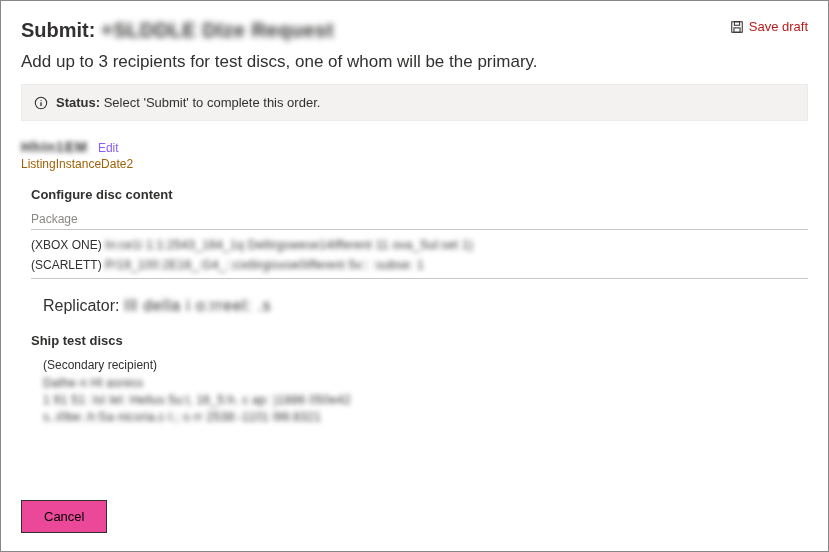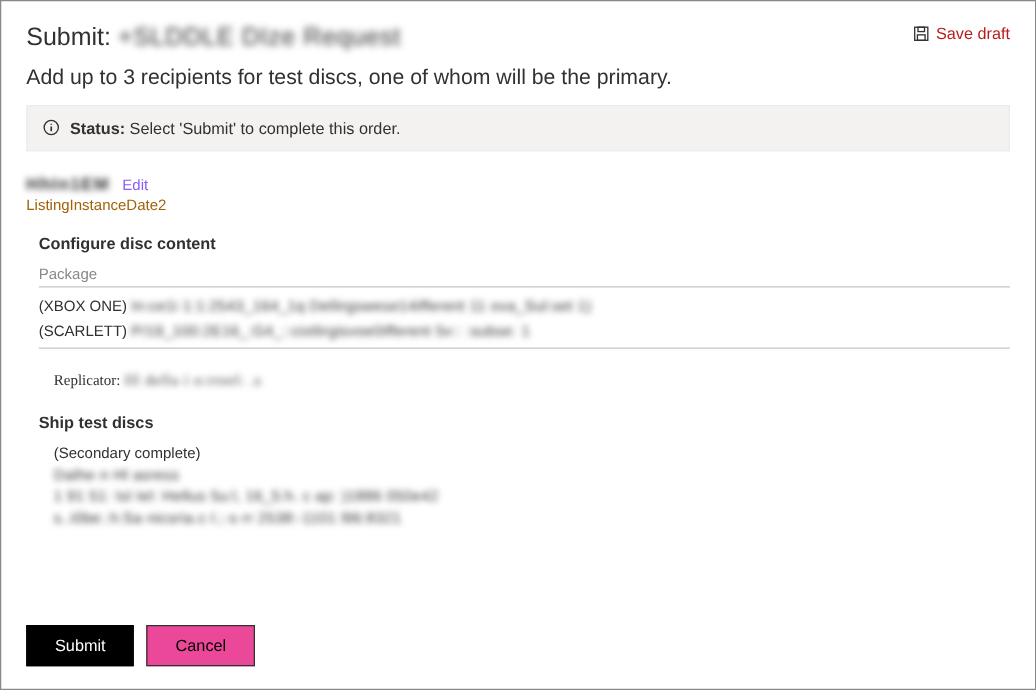--- a/index.html
+++ b/index.html
@@ -19,21 +19,21 @@
       padding: 18px 20px;
     }
     .header-row {
       display: flex;
       justify-content: space-between;
       align-items: flex-start;
       margin-bottom: 10px;
     }
     .page-title {
       font-size: 20px;
-      font-weight: 400;
+      font-weight: 700;
     }
     .page-title .blur {
       filter: blur(3px);
       letter-spacing: 0.5px;
     }
     .save-draft {
       font-size: 13px;
       color: #b91c1c;
       background: transparent;
       border: none;
@@ -49,21 +49,21 @@
     .intro-text {
       font-size: 17px;
       margin-bottom: 12px;
     }
     .status-bar {
       background: #f3f2f1;
       border: 1px solid #edebe9;
       padding: 10px 12px;
       font-size: 13px;
       display: flex;
-      align-items: flex-start;
+      align-items: center;
       gap: 8px;
       margin-bottom: 18px;
     }
     .status-bar svg {
       width: 14px;
       height: 14px;
       flex-shrink: 0;
     }
     .status-bar .label {
       font-weight: 600;
@@ -112,23 +112,22 @@
     }
     .package-line {
       font-size: 12px;
       margin-bottom: 6px;
     }
     .package-line .blur-tail {
       filter: blur(2.5px);
       letter-spacing: 0.3px;
     }
     .replicator-row {
-      font-size: 12px;
+      font-size: 16px;
       padding-left: 12px;
-      font-family: Liberation Serif, serif;
     }
     .replicator-row .blur {
       filter: blur(2.5px);
       letter-spacing: 0.8px;
     }
     .recipients-grid {
       display: flex;
       gap: 60px;
       font-size: 12px;
       padding-left: 12px;
@@ -220,24 +219,23 @@
   <div class="replicator-row">
     <span>Replicator:</span>
     <span class="blur">Ill della i o:rreel: .s</span>
   </div>
 </div>
 
 <div class="section">
   <div class="section-title">Ship test discs</div>
   <div class="recipients-grid">
     <div class="recipient-col">
-      <div class="rec-label">(Secondary complete)</div>
+      <div class="rec-label">(Secondary recipient)</div>
       <div class="blur-line">Dalhe·n Hl asress</div>
       <div class="blur-line">1 91 51: Isl Iel: Hellus 5u:l, 16_5:h. c ap: )1886 050e42</div>
       <div class="blur-line">s..i0be:.h:Sa·nicsria.c·l.;·s·rr   2538:-1101 l96:8321</div>
     </div>
   </div>
 </div>
 
 <div class="button-row">
-  <button class="btn btn-primary">Submit</button>
   <button class="btn btn-secondary">Cancel</button>
 </div>
 
 </body></html>

